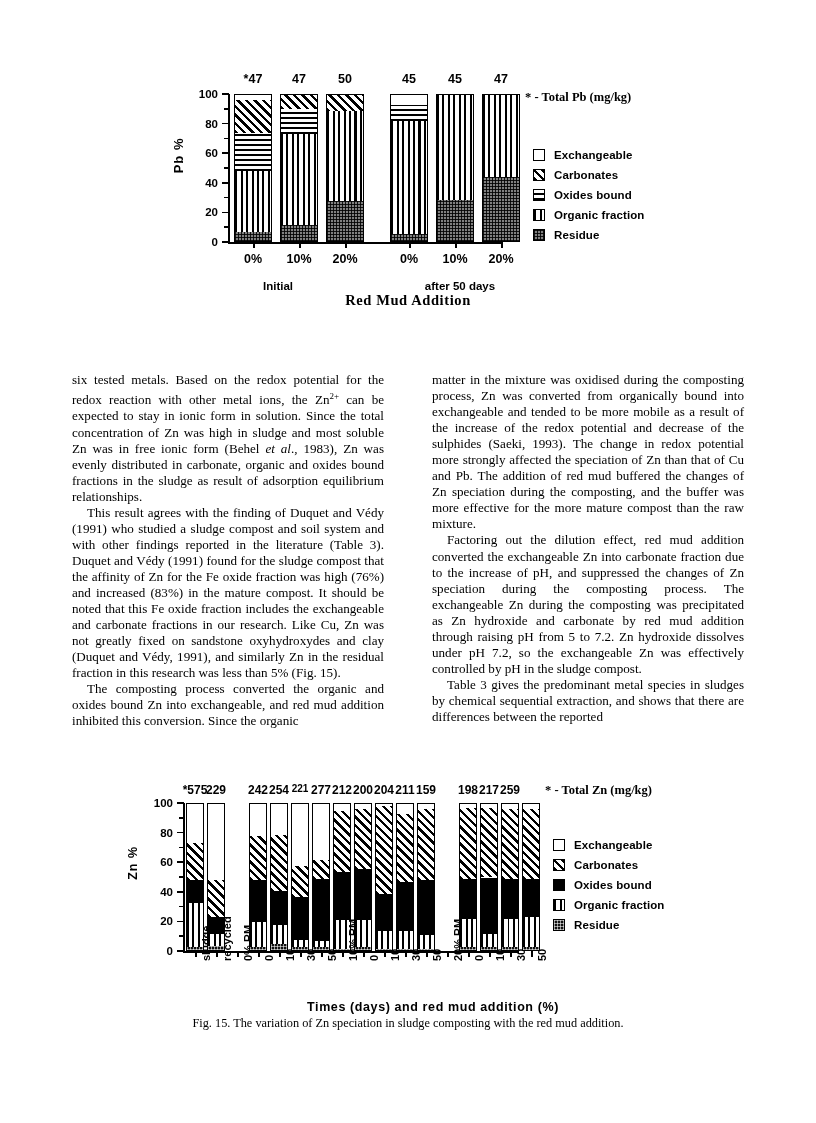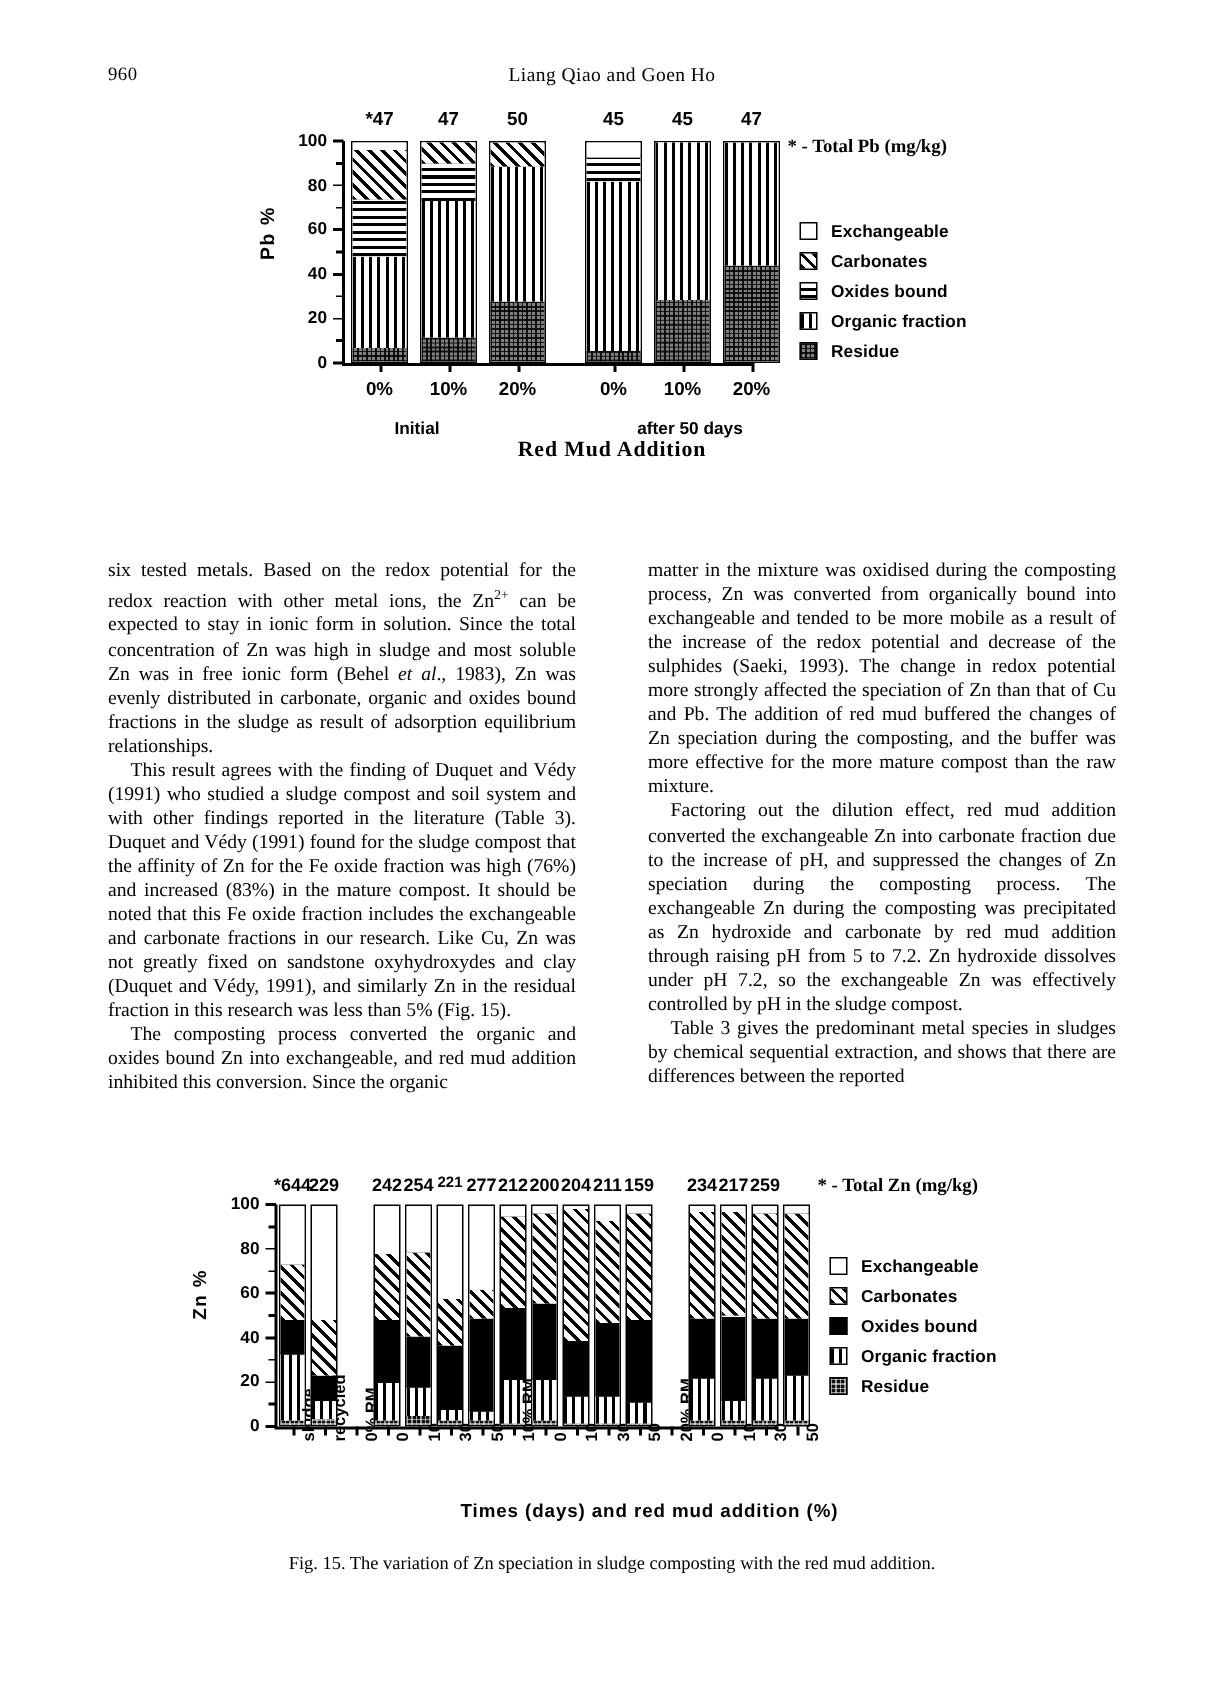--- a/index.html
+++ b/index.html
@@ -124,24 +124,20 @@
     font-family:"Liberation Sans", sans-serif; font-weight:bold; font-size:12.5px;
     letter-spacing:.6px;
     padding-left:25px;
   }
 </style>
 </head>
 <body>
 
 <div class="page">
 
-  <div class="runhead">
-    <div class="folio">960</div>
-    <div class="authors">Liang Qiao and Goen Ho</div>
-  </div>
 
   <div class="fig14">
     <div id="chart1" style="position:absolute;left:0;top:0;width:816px;height:230px;">
         <div class="axisline" style="left:228px;top:32px;width:1.8px;height:149px;"></div>
         <div class="axisline" style="left:228px;top:180px;width:274px;height:1.8px;"></div>
         <div class="tickmark" style="left:222px;top:179.1px;width:7px;height:1.8px;"></div>
         <div class="ytick" style="left:184px;top:175px;">0</div>
         <div class="tickmark" style="left:222px;top:149.5px;width:7px;height:1.8px;"></div>
         <div class="ytick" style="left:184px;top:145.4px;">20</div>
         <div class="tickmark" style="left:222px;top:119.89999999999999px;width:7px;height:1.8px;"></div>
@@ -292,21 +288,21 @@
           <div class="seg p-res-dark" style="bottom:0px;height:2.96px;"></div>
           <div class="segdiv" style="bottom:2.96px;"></div>
           <div class="seg p-org" style="bottom:2.96px;height:44.4px;"></div>
           <div class="segdiv" style="bottom:47.36px;"></div>
           <div class="seg p-oxid-solid" style="bottom:47.36px;height:22.2px;"></div>
           <div class="segdiv" style="bottom:69.56px;"></div>
           <div class="seg p-carb" style="bottom:69.56px;height:37px;"></div>
           <div class="segdiv" style="bottom:106.56px;"></div>
           <div class="seg p-exch" style="bottom:106.56px;height:41.440000000000005px;"></div>
         </div>
-        <div class="bartop" style="left:173px;top:8px;width:44px;font-size:12px;">*644</div>
+        <div class="bartop" style="left:173px;top:8px;width:44px;font-size:12px;">*575</div>
         <div class="tickmark" style="left:195px;top:176px;width:1.6px;height:6px;"></div>
         <div class="vlabel" style="left:200px;top:186px;">sludge</div>
         <div class="bar" style="left:207px;top:28px;width:18px;height:148px;">
           <div class="seg p-res-dark" style="bottom:0px;height:4.4399999999999995px;"></div>
           <div class="segdiv" style="bottom:4.4399999999999995px;"></div>
           <div class="seg p-org" style="bottom:4.4399999999999995px;height:11.84px;"></div>
           <div class="segdiv" style="bottom:16.28px;"></div>
           <div class="seg p-oxid-solid" style="bottom:16.28px;height:16.28px;"></div>
           <div class="segdiv" style="bottom:32.56px;"></div>
           <div class="seg p-carb" style="bottom:32.56px;height:37px;"></div>
@@ -450,21 +446,21 @@
           <div class="seg p-res-dark" style="bottom:0px;height:2.96px;"></div>
           <div class="segdiv" style="bottom:2.96px;"></div>
           <div class="seg p-org" style="bottom:2.96px;height:28.12px;"></div>
           <div class="segdiv" style="bottom:31.08px;"></div>
           <div class="seg p-oxid-solid" style="bottom:31.08px;height:39.96px;"></div>
           <div class="segdiv" style="bottom:71.03999999999999px;"></div>
           <div class="seg p-carb" style="bottom:71.03999999999999px;height:71.03999999999999px;"></div>
           <div class="segdiv" style="bottom:142.07999999999998px;"></div>
           <div class="seg p-exch" style="bottom:142.07999999999998px;height:5.92px;"></div>
         </div>
-        <div class="bartop" style="left:446px;top:8px;width:44px;font-size:12px;">234</div>
+        <div class="bartop" style="left:446px;top:8px;width:44px;font-size:12px;">198</div>
         <div class="tickmark" style="left:468px;top:176px;width:1.6px;height:6px;"></div>
         <div class="vlabel" style="left:473px;top:186px;">0</div>
         <div class="bar" style="left:480px;top:28px;width:18px;height:148px;">
           <div class="seg p-res-dark" style="bottom:0px;height:2.96px;"></div>
           <div class="segdiv" style="bottom:2.96px;"></div>
           <div class="seg p-org" style="bottom:2.96px;height:13.32px;"></div>
           <div class="segdiv" style="bottom:16.28px;"></div>
           <div class="seg p-oxid-solid" style="bottom:16.28px;height:56.24px;"></div>
           <div class="segdiv" style="bottom:72.52px;"></div>
           <div class="seg p-carb" style="bottom:72.52px;height:69.56px;"></div>
@@ -516,16 +512,16 @@
       </div>
       <div class="row" style="left:8px; top:112px;">
         <span class="swatch p-org"></span><span class="ltext">Organic fraction</span>
       </div>
       <div class="row" style="left:8px; top:132px;">
         <span class="swatch p-res-dark"></span><span class="ltext">Residue</span>
       </div>
     </div>
 
     <div class="axis-title" style="top:225px;">Times  (days)  and  red  mud  addition  (%)</div>
-    <div class="fig-caption" style="left:108px; top:260px; width:600px;">Fig. 15. The variation of Zn speciation in sludge composting with the red mud addition.</div>
+    <div class="fig-caption" style="left:108px; top:241px; width:600px;">Fig. 15. The variation of Zn speciation in sludge composting with the red mud addition.</div>
   </div>
 
 </div>
 
 </body></html>

